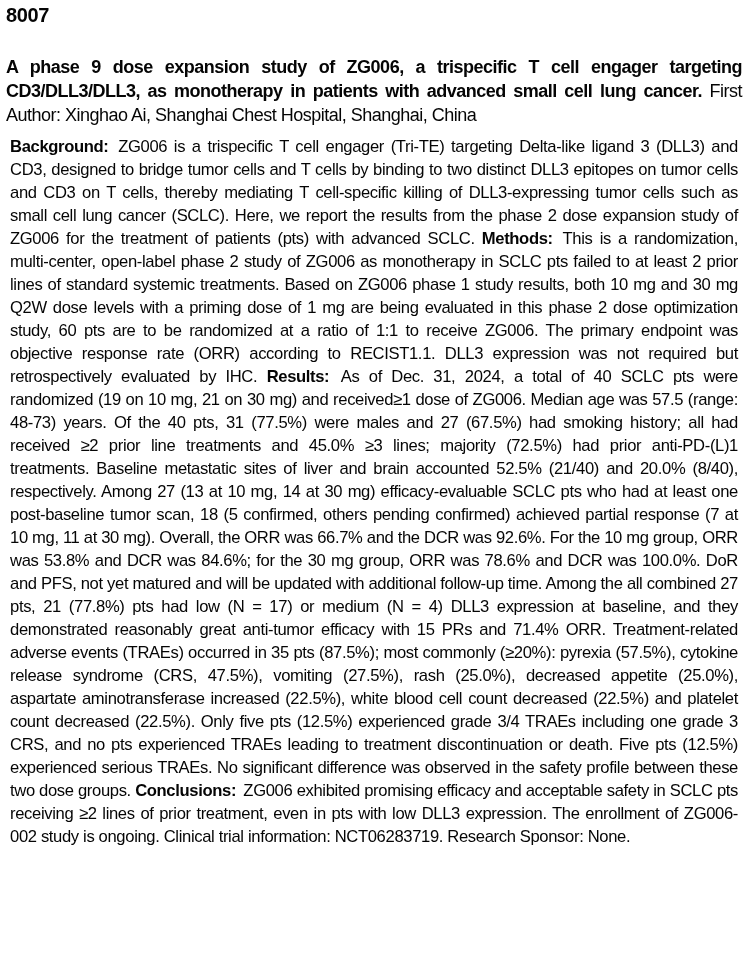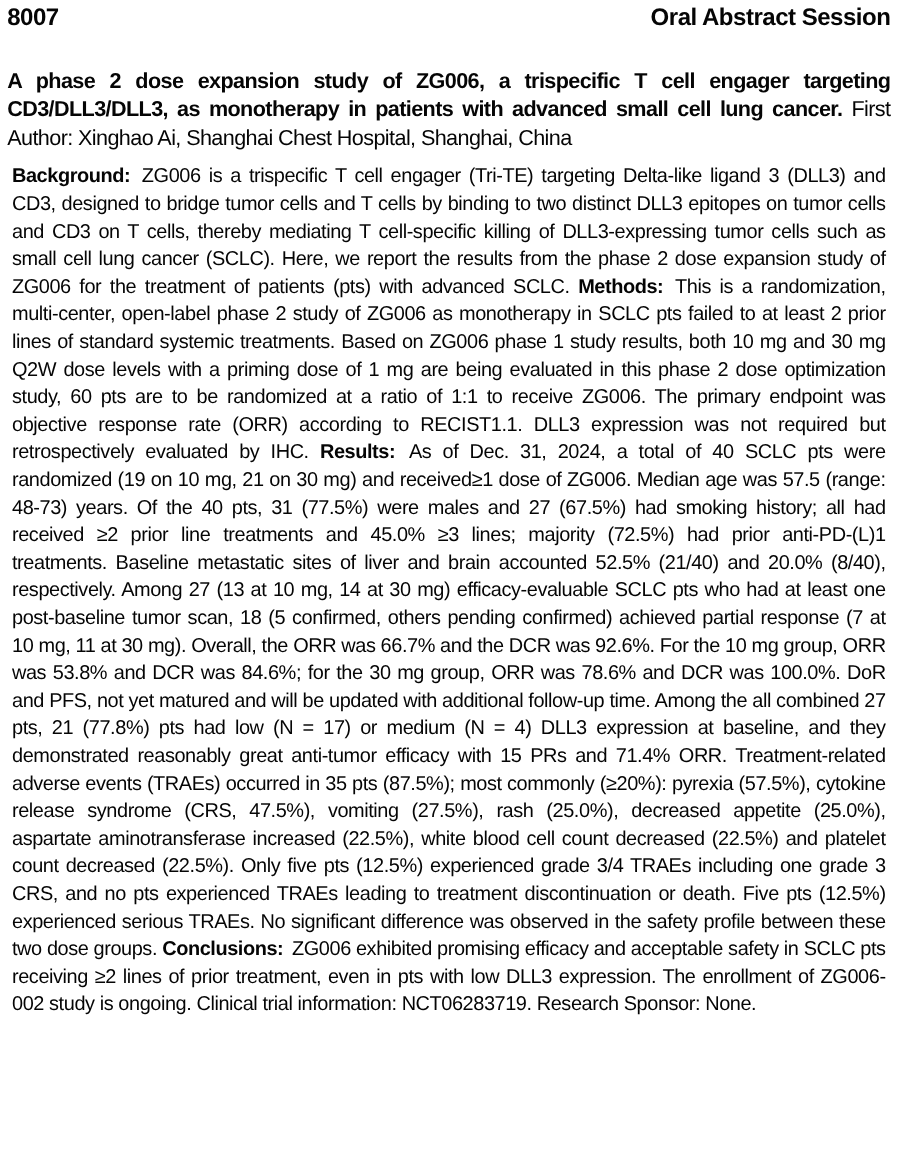--- a/index.html
+++ b/index.html
@@ -50,24 +50,23 @@
     padding-right: 3px;
   }
 </style>
 </head>
 <body>
 
 <div class="page">
 
   <div class="header-row">
     <span>8007</span>
-    <span>Oral Abstract Session</span>
   </div>
 
   <p class="title-block">
-    <span class="title-bold">A phase 2 dose expansion study of ZG006, a trispecific T cell engager targeting CD3/DLL3/DLL3, as monotherapy in patients with advanced small cell lung cancer.</span><span> First Author: Xinghao Ai, Shanghai Chest Hospital, Shanghai, China</span>
+    <span class="title-bold">A phase 9 dose expansion study of ZG006, a trispecific T cell engager targeting CD3/DLL3/DLL3, as monotherapy in patients with advanced small cell lung cancer.</span><span> First Author: Xinghao Ai, Shanghai Chest Hospital, Shanghai, China</span>
   </p>
 
   <p class="abstract-body">
     <span><span class="sec-label">Background:</span><span> ZG006 is a trispecific T cell engager (Tri-TE) targeting Delta-like ligand 3 (DLL3) and CD3, designed to bridge tumor cells and T cells by binding to two distinct DLL3 epitopes on tumor cells and CD3 on T cells, thereby mediating T cell-specific killing of DLL3-expressing tumor cells such as small cell lung cancer (SCLC). Here, we report the results from the phase 2 dose expansion study of ZG006 for the treatment of patients (pts) with advanced SCLC. </span></span><span><span class="sec-label">Methods:</span><span> This is a randomization, multi-center, open-label phase 2 study of ZG006 as monotherapy in SCLC pts failed to at least 2 prior lines of standard systemic treatments. Based on ZG006 phase 1 study results, both 10 mg and 30 mg Q2W dose levels with a priming dose of 1 mg are being evaluated in this phase 2 dose optimization study, 60 pts are to be randomized at a ratio of 1:1 to receive ZG006. The primary endpoint was objective response rate (ORR) according to RECIST1.1. DLL3 expression was not required but retrospectively evaluated by IHC. </span></span><span><span class="sec-label">Results:</span><span> As of Dec. 31, 2024, a total of 40 SCLC pts were randomized (19 on 10 mg, 21 on 30 mg) and received≥1 dose of ZG006. Median age was 57.5 (range: 48-73) years. Of the 40 pts, 31 (77.5%) were males and 27 (67.5%) had smoking history; all had received ≥2 prior line treatments and 45.0% ≥3 lines; majority (72.5%) had prior anti-PD-(L)1 treatments. Baseline metastatic sites of liver and brain accounted 52.5% (21/40) and 20.0% (8/40), respectively. Among 27 (13 at 10 mg, 14 at 30 mg) efficacy-evaluable SCLC pts who had at least one post-baseline tumor scan, 18 (5 confirmed, others pending confirmed) achieved partial response (7 at 10 mg, 11 at 30 mg). Overall, the ORR was 66.7% and the DCR was 92.6%. For the 10 mg group, ORR was 53.8% and DCR was 84.6%; for the 30 mg group, ORR was 78.6% and DCR was 100.0%. DoR and PFS, not yet matured and will be updated with additional follow-up time. Among the all combined 27 pts, 21 (77.8%) pts had low (N = 17) or medium (N = 4) DLL3 expression at baseline, and they demonstrated reasonably great anti-tumor efficacy with 15 PRs and 71.4% ORR. Treatment-related adverse events (TRAEs) occurred in 35 pts (87.5%); most commonly (≥20%): pyrexia (57.5%), cytokine release syndrome (CRS, 47.5%), vomiting (27.5%), rash (25.0%), decreased appetite (25.0%), aspartate aminotransferase increased (22.5%), white blood cell count decreased (22.5%) and platelet count decreased (22.5%). Only five pts (12.5%) experienced grade 3/4 TRAEs including one grade 3 CRS, and no pts experienced TRAEs leading to treatment discontinuation or death. Five pts (12.5%) experienced serious TRAEs. No significant difference was observed in the safety profile between these two dose groups. </span></span><span><span class="sec-label">Conclusions:</span><span> ZG006 exhibited promising efficacy and acceptable safety in SCLC pts receiving ≥2 lines of prior treatment, even in pts with low DLL3 expression. The enrollment of ZG006-002 study is ongoing. Clinical trial information: NCT06283719. Research Sponsor: None.</span></span>
   </p>
 
 </div>
 
 </body></html>

